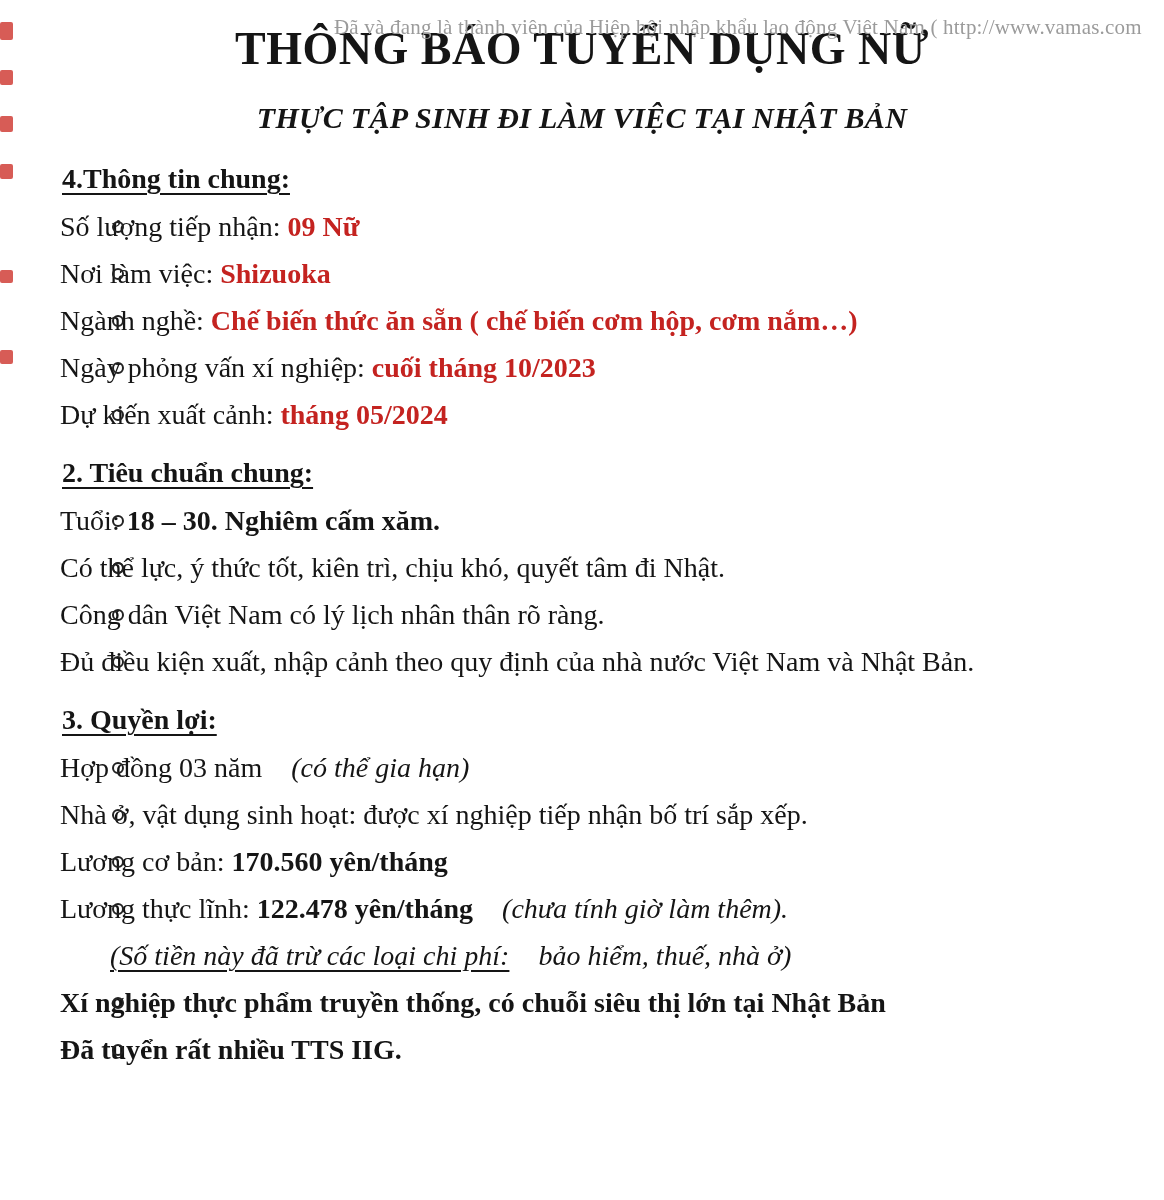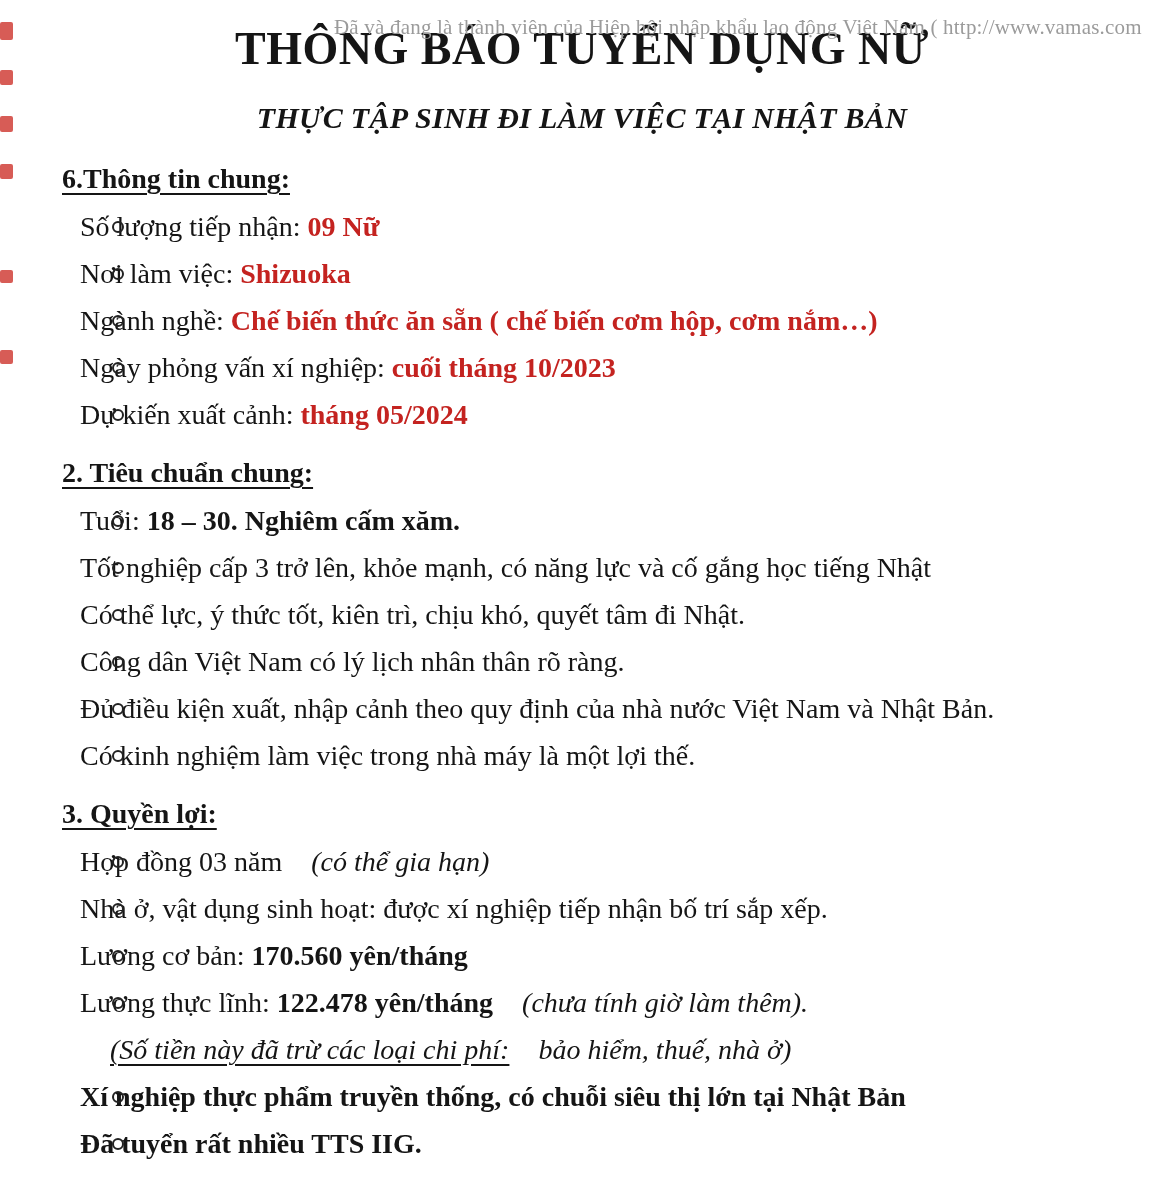--- a/index.html
+++ b/index.html
@@ -39,21 +39,21 @@
     font-size:28px;font-weight:bold;
   }
   .section-heading .heading-underline{
     text-decoration:underline;
     text-decoration-thickness:2px;
     text-underline-offset:5px;
   }
 
   .item{
     position:relative;
-    padding-left:80px;
+    padding-left:60px;
     font-size:28px;line-height:30px;
     margin-bottom:17px;
   }
   .item.no-bullet{padding-left:110px;}
   .bullet{
     position:absolute;left:112px;top:9px;
     width:12px;height:12px;
     border:2px solid #222;border-radius:50%;
     background:transparent;
   }
@@ -84,33 +84,32 @@
   <div class="edge-mark" style="top:248px;height:13px"></div>
   <div class="edge-mark" style="top:328px;height:14px"></div>
 
   <div class="header-note">Đã và đang là thành viên của Hiệp hội nhập khẩu lao động Việt Nam ( http://www.vamas.com</div>
 
   <h1 class="title">THÔNG BÁO TUYỂN DỤNG NỮ</h1>
 
   <h2 class="subtitle">THỰC TẬP SINH ĐI LÀM VIỆC TẠI NHẬT BẢN</h2>
 
   <div class="sections" id="sections">
-      <div class="section-heading"><span class="heading-underline">6.Thông tin chung:</span></div>
+      <div class="section-heading"><span class="heading-underline">4.Thông tin chung:</span></div>
       <div class="item"><span class="bullet"></span><span class="seg plain">Số lượng tiếp nhận: </span><span class="seg red">09 Nữ</span></div>
       <div class="item"><span class="bullet"></span><span class="seg plain">Nơi làm việc: </span><span class="seg red">Shizuoka</span></div>
       <div class="item"><span class="bullet"></span><span class="seg plain">Ngành nghề: </span><span class="seg red">Chế biến thức ăn sẵn ( chế biến cơm hộp, cơm nắm…)</span></div>
       <div class="item"><span class="bullet"></span><span class="seg plain">Ngày phỏng vấn xí nghiệp: </span><span class="seg red">cuối tháng 10/2023</span></div>
       <div class="item"><span class="bullet"></span><span class="seg plain">Dự kiến xuất cảnh: </span><span class="seg red">tháng 05/2024</span></div>
       <div class="section-heading"><span class="heading-underline">2. Tiêu chuẩn chung:</span></div>
       <div class="item"><span class="bullet"></span><span class="seg plain">Tuổi: </span><span class="seg bold">18 – 30. Nghiêm cấm xăm.</span></div>
-      <div class="item"><span class="bullet"></span><span class="seg plain">Tốt nghiệp cấp 3 trở lên, khỏe mạnh, có năng lực và cố gắng học tiếng Nhật</span></div>
+      <div class="item"><span class="bullet"></span></div>
       <div class="item"><span class="bullet"></span><span class="seg plain">Có thể lực, ý thức tốt, kiên trì, chịu khó, quyết tâm đi Nhật.</span></div>
       <div class="item"><span class="bullet"></span><span class="seg plain">Công dân Việt Nam có lý lịch nhân thân rõ ràng.</span></div>
       <div class="item"><span class="bullet"></span><span class="seg plain">Đủ điều kiện xuất, nhập cảnh theo quy định của nhà nước Việt Nam và Nhật Bản.</span></div>
-      <div class="item"><span class="bullet"></span><span class="seg plain">Có kinh nghiệm làm việc trong nhà máy là một lợi thế.</span></div>
       <div class="section-heading"><span class="heading-underline">3. Quyền lợi:</span></div>
       <div class="item"><span class="bullet"></span><span class="seg plain">Hợp đồng 03 năm </span><span class="seg italic">(có thể gia hạn)</span></div>
       <div class="item"><span class="bullet"></span><span class="seg plain">Nhà ở, vật dụng sinh hoạt: được xí nghiệp tiếp nhận bố trí sắp xếp.</span></div>
       <div class="item"><span class="bullet"></span><span class="seg plain">Lương cơ bản: </span><span class="seg bold">170.560 yên/tháng</span></div>
       <div class="item"><span class="bullet"></span><span class="seg plain">Lương thực lĩnh: </span><span class="seg bold">122.478 yên/tháng </span><span class="seg italic">(chưa tính giờ làm thêm).</span></div>
       <div class="item no-bullet"><span class="seg italic-underline">(Số tiền này đã trừ các loại chi phí:</span><span class="seg italic"> bảo hiểm, thuế, nhà ở)</span></div>
       <div class="item"><span class="bullet"></span><span class="seg bold">Xí nghiệp thực phẩm truyền thống, có chuỗi siêu thị lớn tại Nhật Bản</span></div>
       <div class="item"><span class="bullet"></span><span class="seg bold">Đã tuyển rất nhiều TTS IIG.</span></div>
     </div>
 

